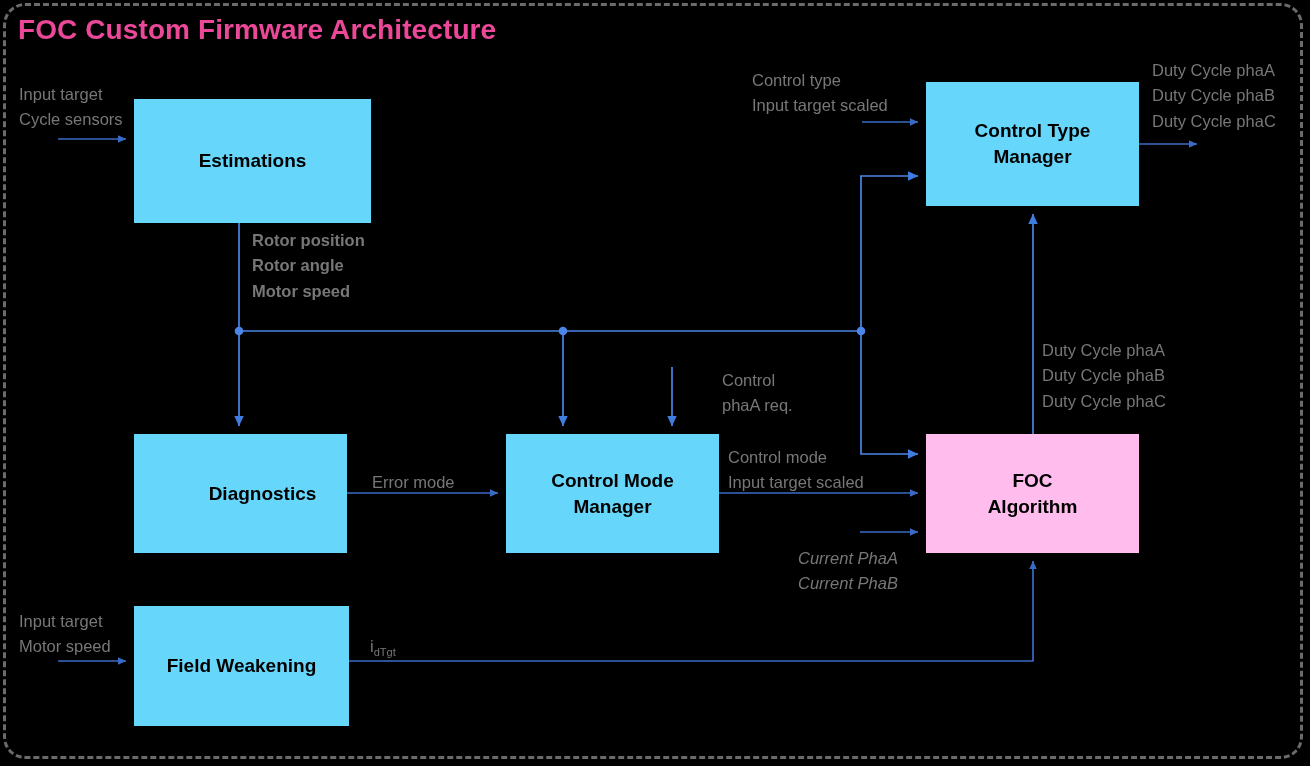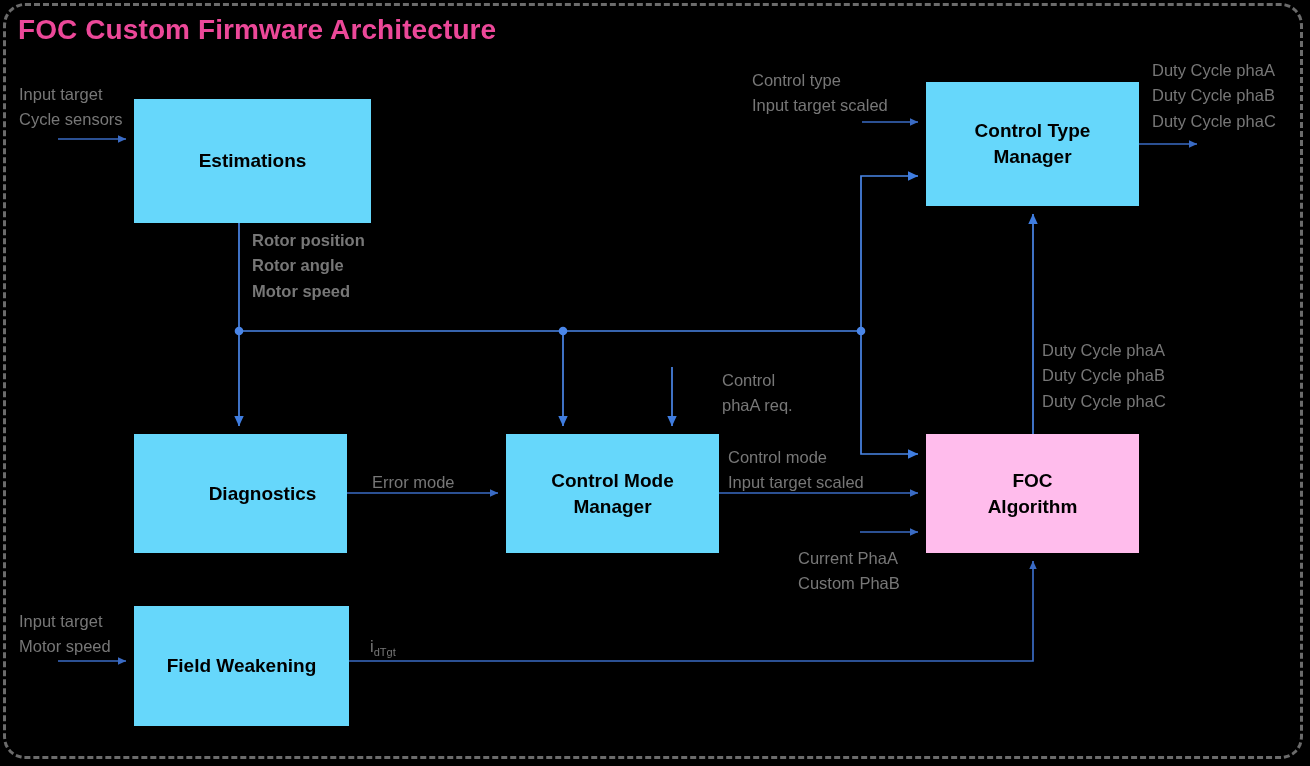--- a/index.html
+++ b/index.html
@@ -178,23 +178,23 @@
       <div>Control</div>
       <div>phaA req.</div>
     </div>
   <div class="sig" style="left:372px; top:470px;">
       <div>Error mode</div>
     </div>
   <div class="sig" style="left:728px; top:445px;">
       <div>Control mode</div>
       <div>Input target scaled</div>
     </div>
-  <div class="sig" style="left:798px; top:546px;">
+  <div class="sig" style="left:798px; top:546px;font-style:italic;">
       <div>Current PhaA</div>
-      <div>Custom PhaB</div>
+      <div>Current PhaB</div>
     </div>
   <div class="sig" style="left:19px;  top:609px;">
       <div>Input target</div>
       <div>Motor speed</div>
     </div>
 
   <div class="sig" style="left:370px; top:634px;">
     <span>i</span><span class="sub">dTgt</span>
   </div>
 

